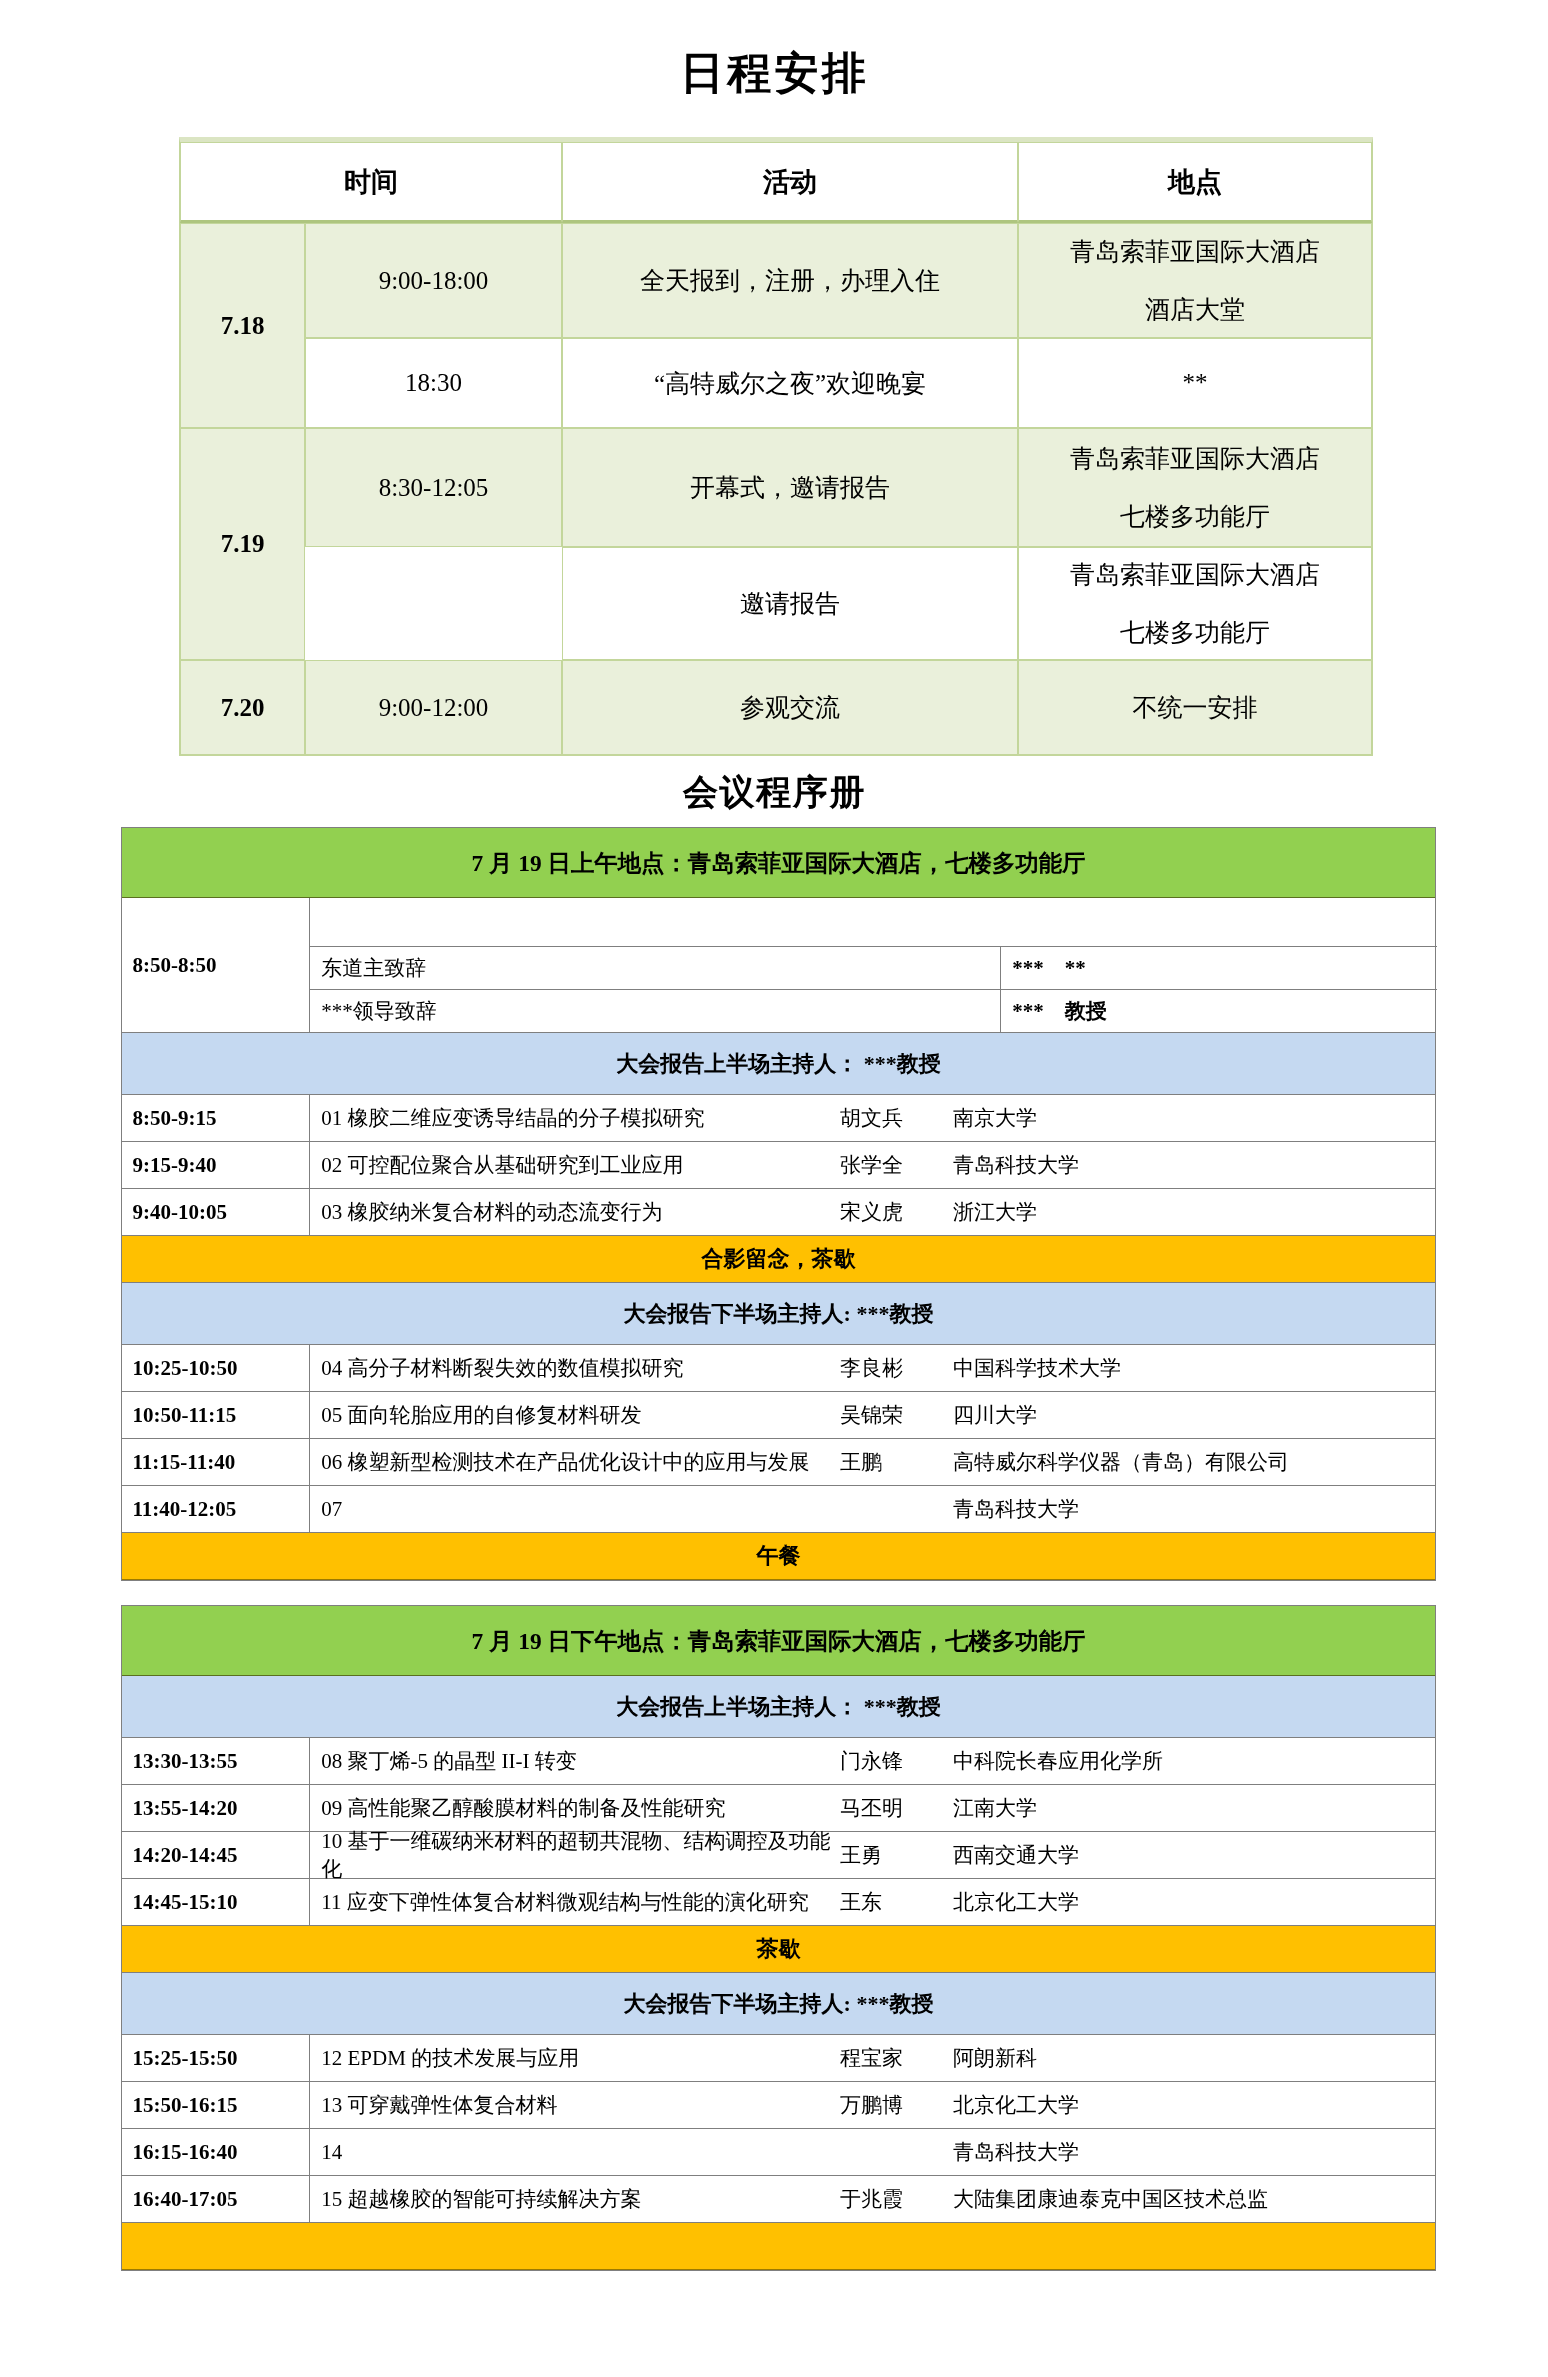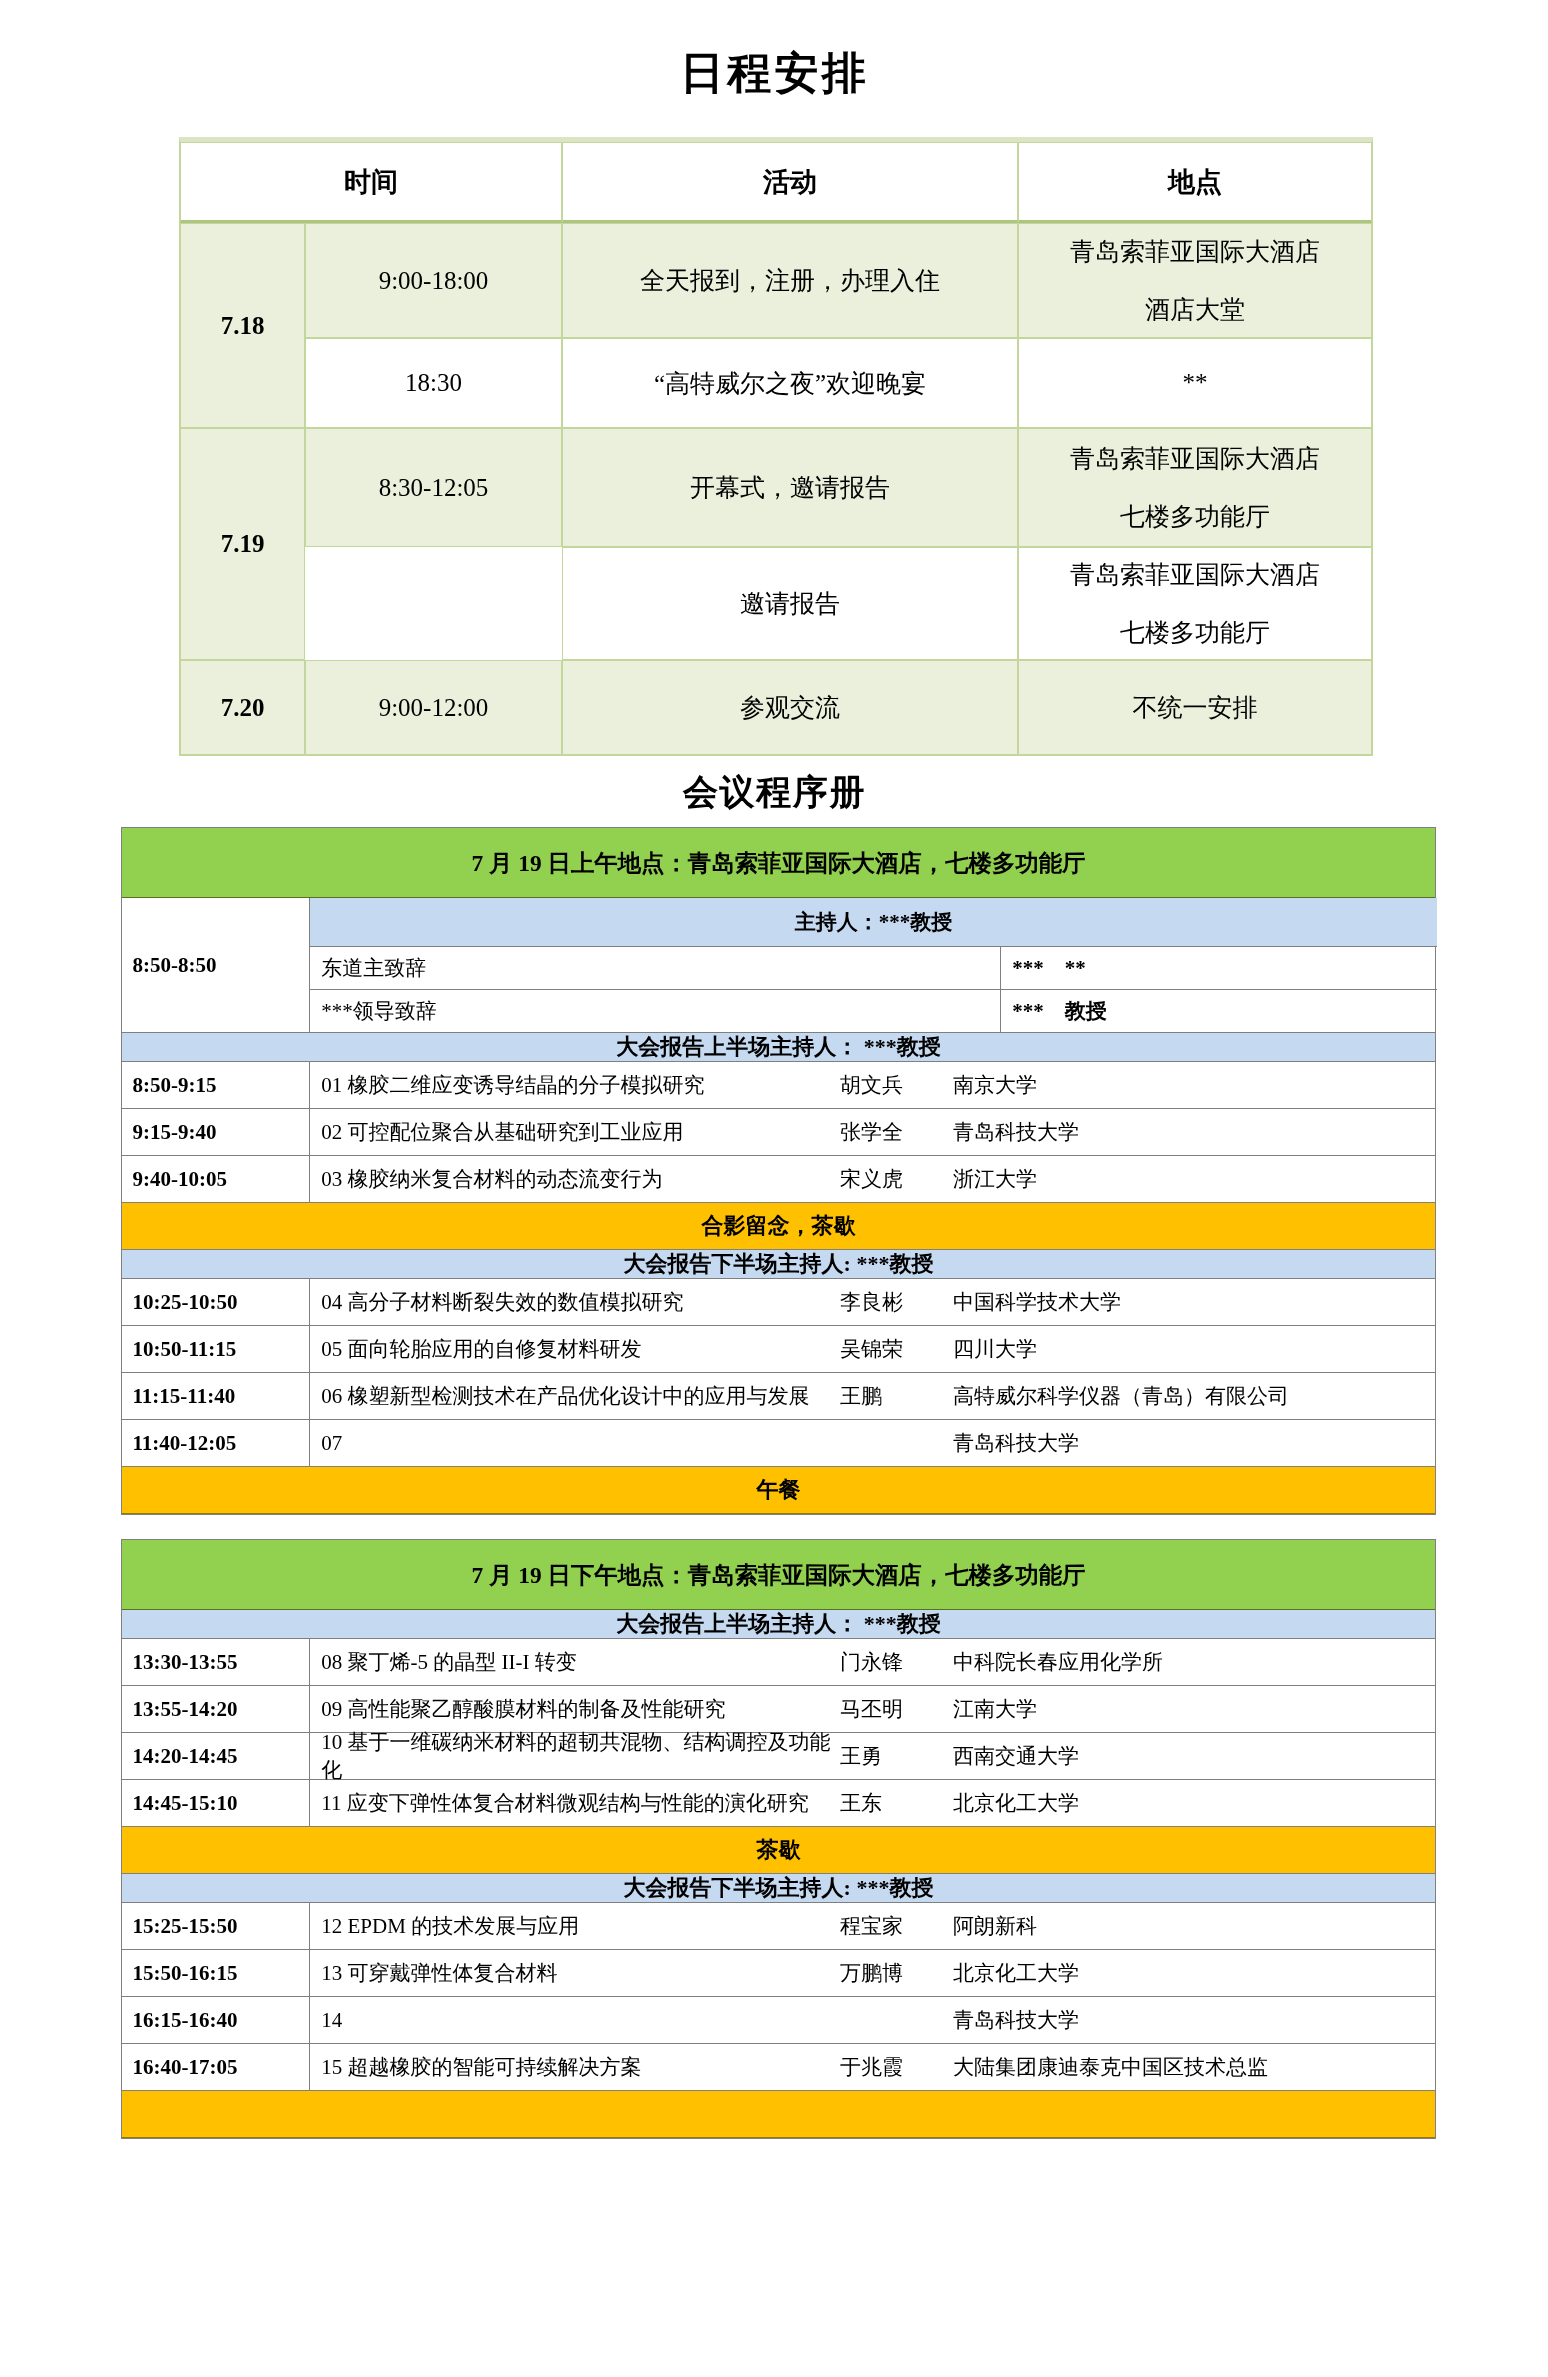--- a/index.html
+++ b/index.html
@@ -52,21 +52,21 @@
   }
   .prog + .prog { margin-top:24px; }
   .row { box-sizing:border-box; border-bottom:1.6px solid #7f7f7f; display:flex; align-items:stretch; }
   .row:last-child { border-bottom:1.6px solid #9c7a00; }
   .banner-green {
     height:70px; background:#92d050; border-bottom:1.6px solid #5a701f;
     align-items:center; justify-content:center;
     font-weight:bold; font-size:23.4px;
   }
   .host-row {
-    height:29px; background:#c5d9f1;
+    height:62px; background:#c5d9f1;
     align-items:center; justify-content:center;
     font-weight:bold; font-size:22px;
   }
   .banner-orange {
     height:47px; background:#ffc000;
     align-items:center; justify-content:center;
     font-weight:bold; font-size:22px;
   }
   .talk { height:47px; }
   .talk > div { display:flex; align-items:center; box-sizing:border-box; font-size:21px; }
@@ -131,21 +131,20 @@
   <div class="g r5c3">不统一安排</div>
 </div>
 
 <div class="prog-title">会议程序册</div>
 
 <div class="prog">
   <div class="row banner-green">7 月 19 日上午地点：青岛索菲亚国际大酒店，七楼多功能厅</div>
 
   <div class="opening">
     <div class="op-time">8:50-8:50</div>
-    <div class="op-host">主持人：***教授</div>
     <div class="op-it1">东道主致辞</div>
     <div class="op-p1">***　**</div>
     <div class="op-it2">***领导致辞</div>
     <div class="op-p2">***　教授</div>
   </div>
 
   <div class="row host-row">大会报告上半场主持人： ***教授</div>
 
   <div class="row talk">
     <div class="tt">8:50-9:15</div>

